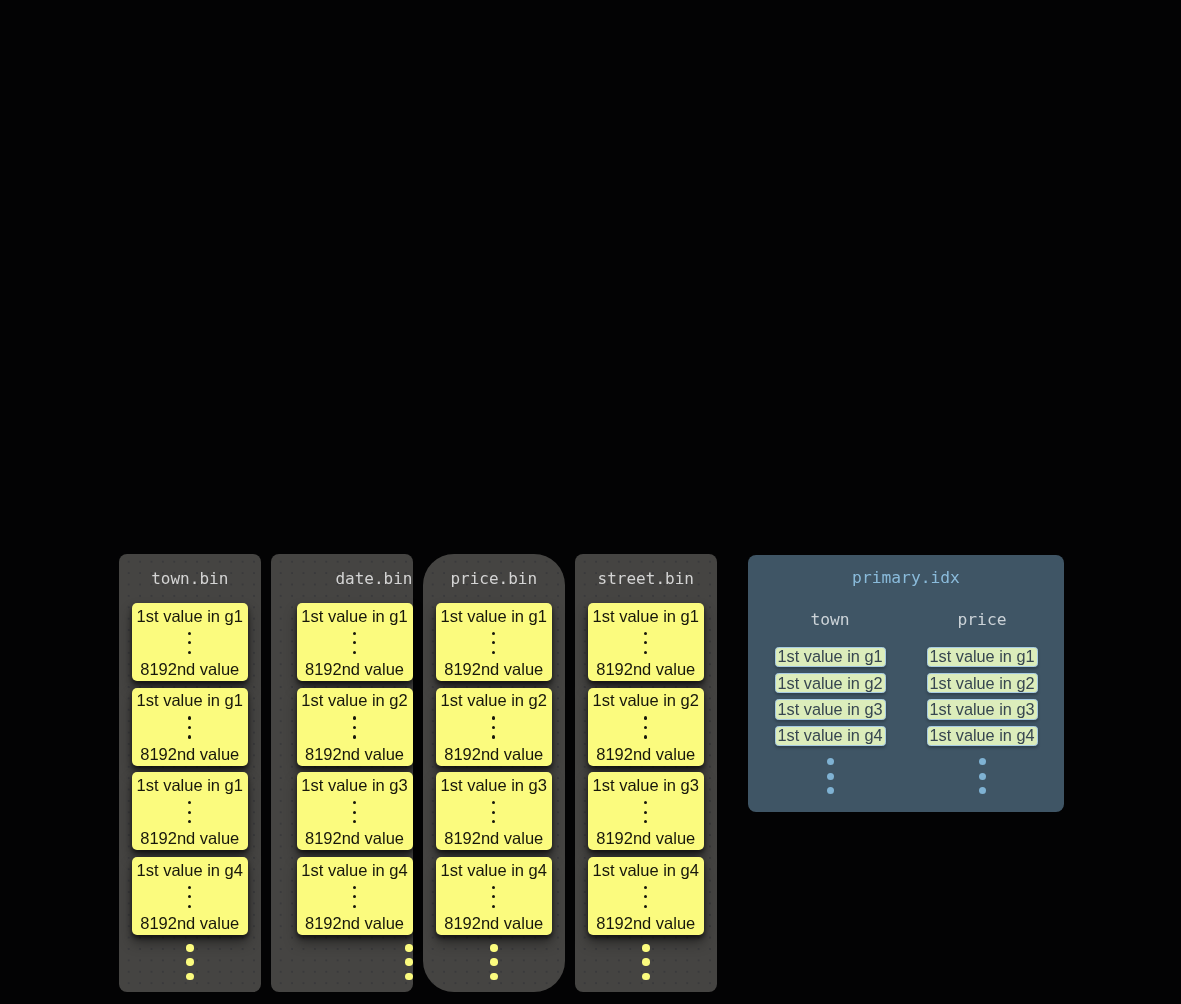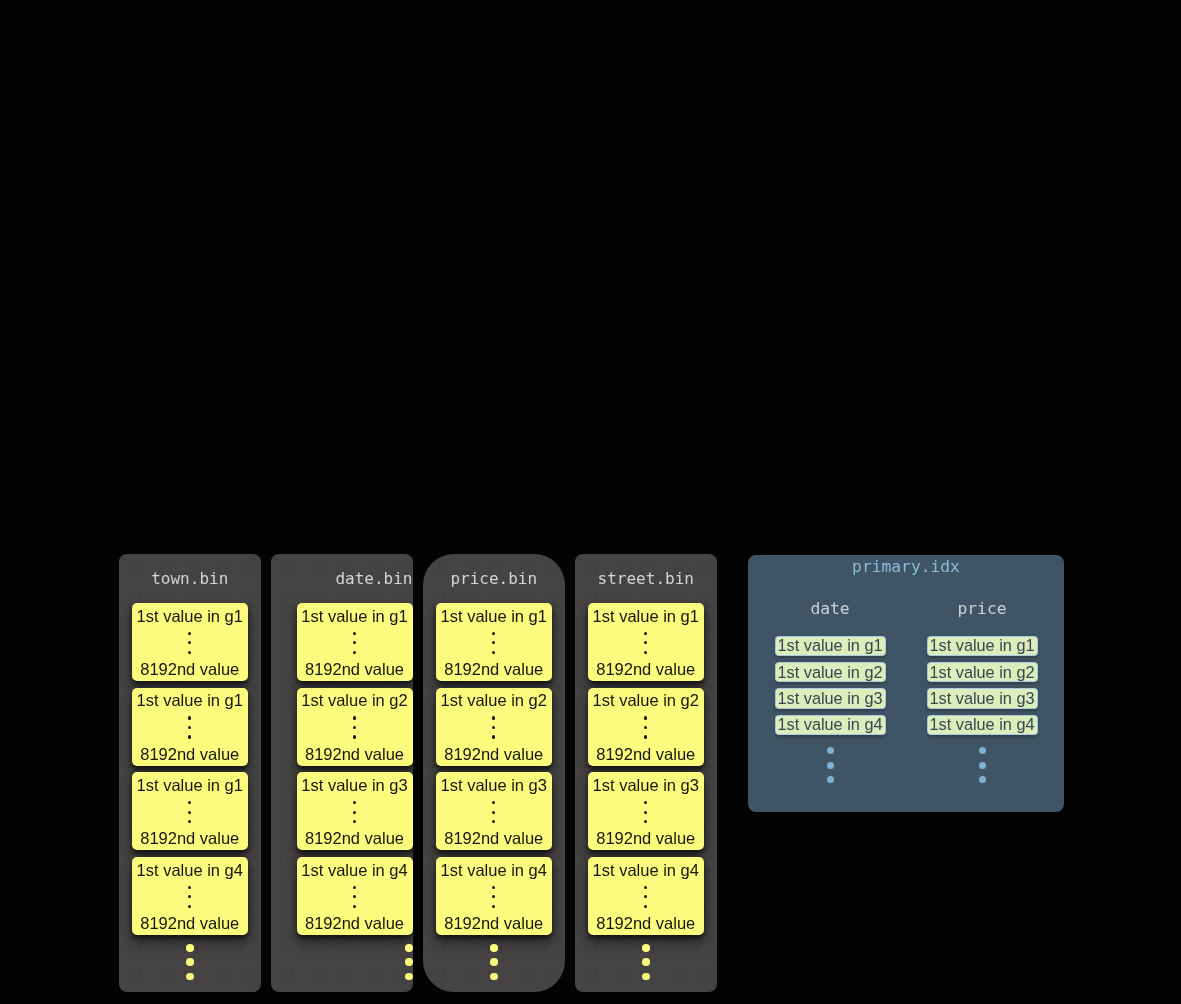--- a/index.html
+++ b/index.html
@@ -67,20 +67,21 @@
   
   .idx{
     position:absolute;
     left:748px;top:555px;
     width:316px;height:257px;
     background:var(--panel-fill);
     border-radius:8px;
     display:flex;flex-direction:column;align-items:center;
   }
   .idx-title{
+    margin-top:11px;
     height:24px;line-height:24px;
     font-family:"DejaVu Sans Mono","Liberation Mono",monospace;
     font-size:16.3px;
     color:var(--panel-title-text);
     white-space:nowrap;
   }
   .idx-cols{
     display:flex;flex-direction:row;gap:41px;
     margin-top:0;
   }
@@ -304,21 +305,21 @@
       <div class="stack-dots">
         <span></span>
         <span></span>
         <span></span>
       </div>
     </div>
     <div class="idx">
       <div class="idx-title">primary.idx</div>
       <div class="idx-cols">
         <div class="idx-col">
-          <div class="idx-col-header">date</div>
+          <div class="idx-col-header">town</div>
           <div class="idx-cells">
             <div class="idx-cell">1st value in g1</div>
             <div class="idx-cell">1st value in g2</div>
             <div class="idx-cell">1st value in g3</div>
             <div class="idx-cell">1st value in g4</div>
           </div>
           <div class="idx-dots">
             <span></span>
             <span></span>
             <span></span>

